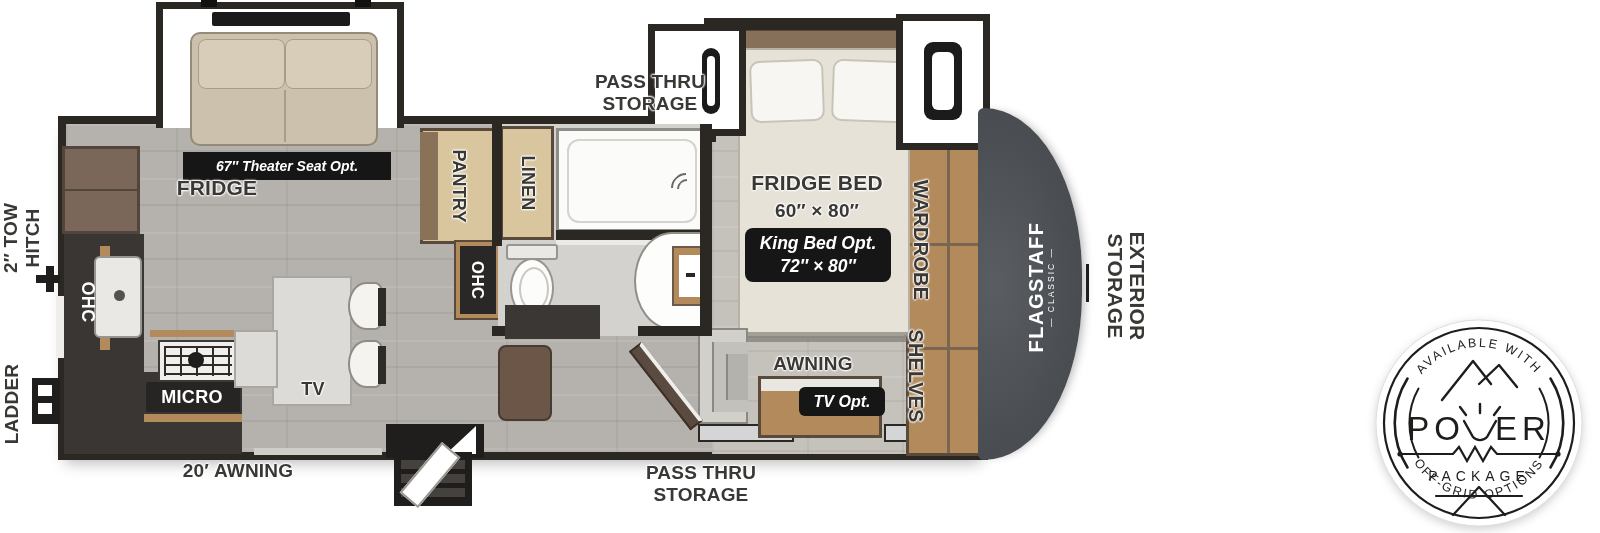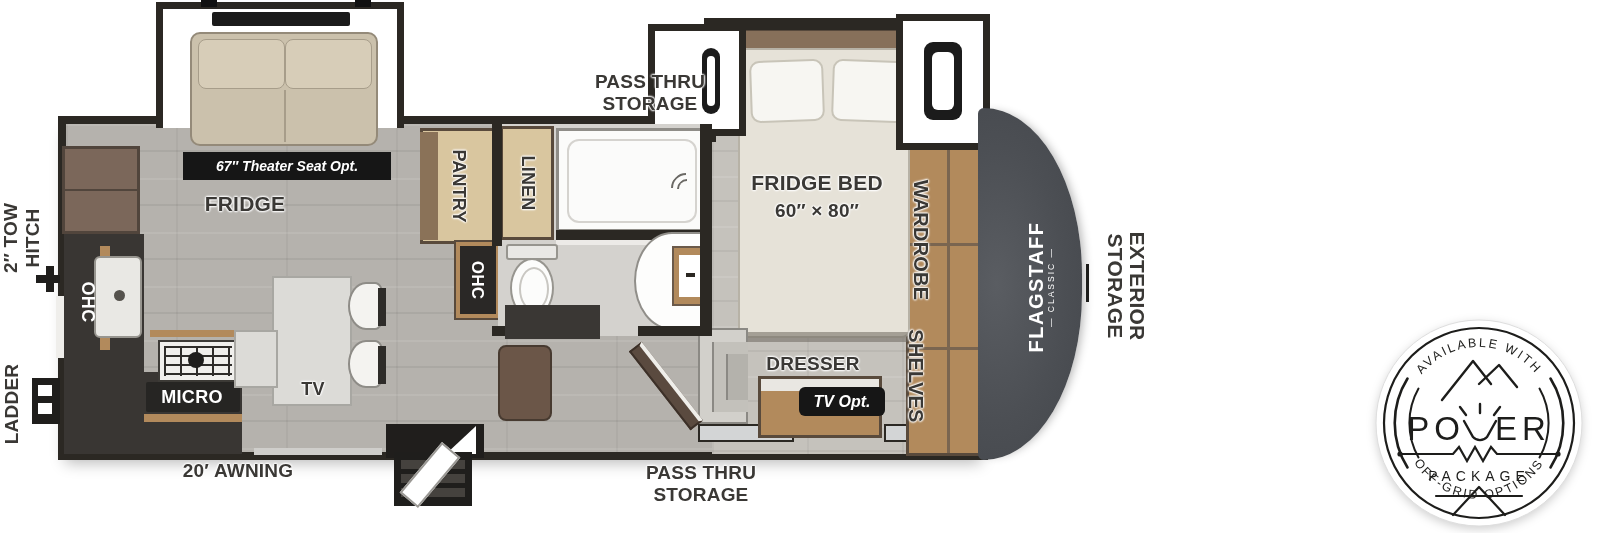--- a/index.html
+++ b/index.html
@@ -164,36 +164,40 @@
   <div class="abs" style="left:46px;top:266px;width:8px;height:26px;background:#1f1e1c;"></div>
   <div class="abs" style="left:36px;top:275px;width:24px;height:8px;background:#1f1e1c;"></div>
   <div class="abs" style="left:32px;top:378px;width:28px;height:46px;background:#1f1e1c;">
     <div class="abs" style="left:6px;top:7px;width:14px;height:11px;background:#fff;"></div>
     <div class="abs" style="left:6px;top:25px;width:14px;height:11px;background:#fff;"></div>
   </div>
 
   <div class="abs banner" style="left:183px;top:152px;width:208px;height:28px;font-size:14px;">
     <span>67″ Theater Seat Opt.</span>
   </div>
+  <div class="abs banner" style="left:745px;top:228px;width:146px;height:54px;border-radius:8px;font-size:17.5px;line-height:23px;flex-direction:column;">
+    <span>King Bed Opt.</span>
+    <span>72″ × 80″</span>
+  </div>
   <div class="abs banner" style="left:799px;top:387px;width:86px;height:29px;border-radius:6px;font-size:16px;">
     <span>TV Opt.</span>
   </div>
 
-  <div class="abs lbl hc" style="left:217px;top:204px;font-size:21px;margin-left:28px;">FRIDGE</div>
+  <div class="abs lbl hc" style="left:217px;top:188px;font-size:21px;">FRIDGE</div>
   <div class="abs wlbl vc" style="left:87px;top:302px;font-size:18px;">OHC</div>
   <div class="abs wlbl hc" style="left:192px;top:397px;font-size:18px;text-align:right;">MICRO</div>
   <div class="abs lbl hc" style="left:313px;top:389px;font-size:18px;">TV</div>
   <div class="abs lbl vc" style="left:458px;top:186px;font-size:18px;">PANTRY</div>
   <div class="abs wlbl vc" style="left:477px;top:280px;font-size:17px;">OHC</div>
   <div class="abs lbl vc" style="left:527px;top:183px;font-size:18px;">LINEN</div>
   <div class="abs lbl hc" style="left:817px;top:183px;font-size:21px;">FRIDGE BED</div>
   <div class="abs lbl hc" style="left:817px;top:211px;font-size:19px;">60″ × 80″</div>
   <div class="abs lbl vc" style="left:920px;top:240px;font-size:20px;">WARDROBE</div>
   <div class="abs lbl vc" style="left:915px;top:376px;font-size:20px;">SHELVES</div>
-  <div class="abs lbl hc" style="left:813px;top:364px;font-size:19px;">DRESSER</div>
+  <div class="abs lbl hc" style="left:813px;top:364px;font-size:19px;">AWNING</div>
 
   <div class="abs lbl hc t2" style="left:650px;top:93px;font-size:19px;text-align:center;">
     <div>PASS THRU</div>
     <div>STORAGE</div>
   </div>
   <div class="abs lbl hc t2" style="left:701px;top:484px;font-size:19px;text-align:center;">
     <div>PASS THRU</div>
     <div>STORAGE</div>
   </div>
   <div class="abs lbl vcc t2" style="left:22px;top:238px;font-size:19px;text-align:center;">

